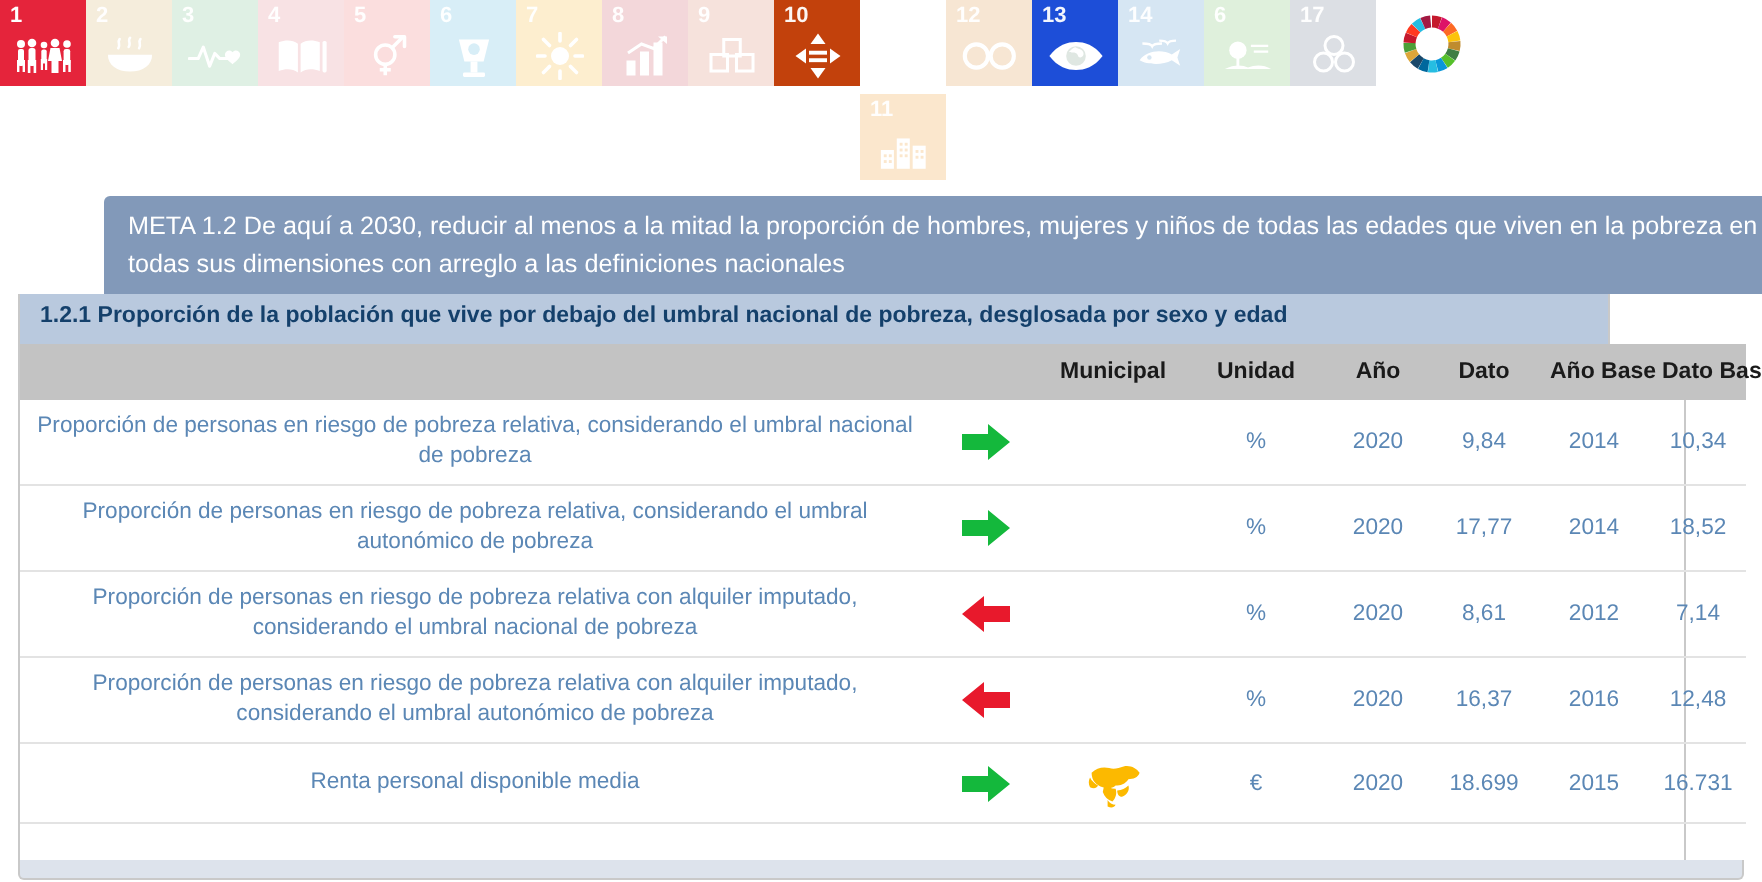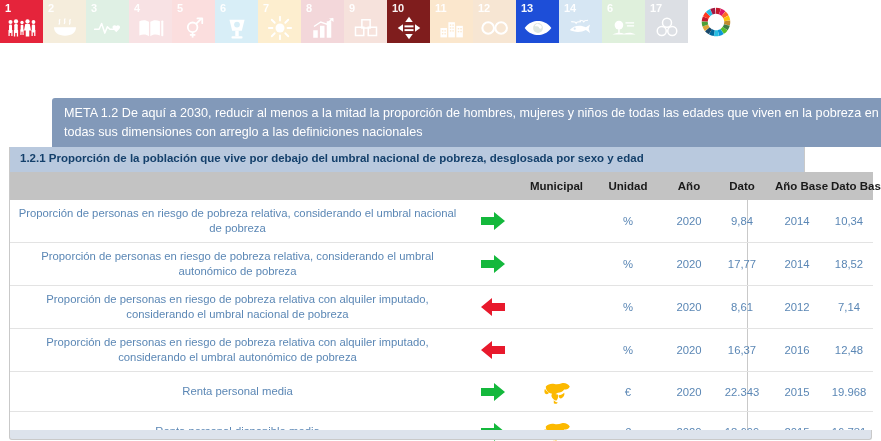--- a/index.html
+++ b/index.html
@@ -93,21 +93,21 @@
     font-weight: bold;
     padding: 5px 0 0 10px;
     border-left: 1px solid #c9c9c9;
     border-right: 1px solid #c9c9c9;
   }
 
   
   .table-wrap {
     position: absolute;
     left: 9px; top: 172px;
-    width: 739px; height: 260px;
+    width: 834px; height: 260px;
     border-left: 1px solid #c9c9c9;
     border-right: 1px solid #c9c9c9;
     background: #ffffff;
   }
   table.data {
     width: 100%;
     border-collapse: collapse;
     table-layout: fixed;
   }
   table.data thead th {
@@ -304,36 +304,36 @@
         <span class="sdg-glyph">
           <svg width="24" height="22" viewBox="0 0 32 28">
             <g fill="none" stroke="#fff" stroke-width="2">
               <rect x="2" y="13" width="11" height="11"></rect>
               <rect x="19" y="13" width="11" height="11"></rect>
               <rect x="10.5" y="3" width="11" height="11"></rect>
             </g>
           </svg>
         </span>
       </div>
-      <div class="sdg-tile" style="background: #7f1d1d;">
+      <div class="sdg-tile" style="background: #c2410c;">
         <span class="sdg-num" style="color: rgba(255, 255, 255, 0.95);">10</span>
         <span class="sdg-glyph">
           <svg width="24" height="24" viewBox="0 0 32 32">
             <g fill="#fff">
               <polygon points="16,1 21,8 11,8"></polygon>
               <polygon points="16,31 21,24 11,24"></polygon>
               <polygon points="1,16 8,11 8,21"></polygon>
               <polygon points="31,16 24,11 24,21"></polygon>
               <rect x="10" y="12.5" width="12" height="2.6"></rect>
               <rect x="10" y="17.5" width="12" height="2.6"></rect>
             </g>
           </svg>
         </span>
       </div>
-      <div class="sdg-tile" style="background: rgb(251, 231, 205);">
+      <div class="sdg-tile" style="background: rgb(251, 231, 205); margin-top: 47px;">
         <span class="sdg-num" style="color: rgba(255, 255, 255, 0.95);">11</span>
         <span class="sdg-glyph">
           <svg width="26" height="22" viewBox="0 0 36 28">
             <g fill="#fff">
               <rect x="2" y="14" width="9" height="13"></rect>
               <rect x="13" y="6" width="9" height="21"></rect>
               <rect x="24" y="11" width="9" height="16"></rect>
               <g fill="#fbe7cd">
                 <rect x="4" y="17" width="2" height="2"></rect>
                 <rect x="7.5" y="17" width="2" height="2"></rect>
@@ -512,40 +512,20 @@
                 <path d="M25 6H12V1L1 10l11 9v-5h13z" fill="#e8192c"></path>
               </svg></td>
             <td class="col-muni"></td>
             <td class="col-unit">%</td>
             <td class="col-year">2020</td>
             <td class="col-num">16,37</td>
             <td class="col-year">2016</td>
             <td class="col-num">12,48</td>
           </tr>
           <tr>
-            <td class="col-name">Renta personal media</td>
-            <td class="col-trend"><svg class="arrow-icon" width="26" height="20" viewBox="0 0 26 20">
-                <path d="M1 6h13V1l11 9-11 9v-5H1z" fill="#14b83c"></path>
-              </svg></td>
-            <td class="col-muni"><svg class="map-icon" width="32" height="26" viewBox="0 0 40 32">
-                <g fill="#fcb900">
-                  <path d="M6 9c3-3 7-4 11-3 3 1 6 0 9-1 4-1 8 1 10 4-1 3-4 4-7 4-2 3-5 4-8 4-2 2-5 2-8 1-4-1-7-4-7-9z"></path>
-                  <path d="M14 16c2 2 4 3 7 3 1 3 0 6-2 8-3-1-5-3-6-6z"></path>
-                  <path d="M22 20c3 0 5-1 7-3 1 3-1 6-4 7-2 0-3-2-3-4z"></path>
-                  <path d="M5 12c1 2 3 4 5 5-1 2-3 2-5 1-1-2-1-4 0-6z"></path>
-                  <path d="M16 26c1 2 3 3 5 3-1 2-3 2-5 1z"></path>
-                </g>
-              </svg></td>
-            <td class="col-unit">€</td>
-            <td class="col-year">2020</td>
-            <td class="col-num">22.343</td>
-            <td class="col-year">2015</td>
-            <td class="col-num">19.968</td>
-          </tr>
-          <tr>
             <td class="col-name">Renta personal disponible media</td>
             <td class="col-trend"><svg class="arrow-icon" width="26" height="20" viewBox="0 0 26 20">
                 <path d="M1 6h13V1l11 9-11 9v-5H1z" fill="#14b83c"></path>
               </svg></td>
             <td class="col-muni"><svg class="map-icon" width="32" height="26" viewBox="0 0 40 32">
                 <g fill="#fcb900">
                   <path d="M6 9c3-3 7-4 11-3 3 1 6 0 9-1 4-1 8 1 10 4-1 3-4 4-7 4-2 3-5 4-8 4-2 2-5 2-8 1-4-1-7-4-7-9z"></path>
                   <path d="M14 16c2 2 4 3 7 3 1 3 0 6-2 8-3-1-5-3-6-6z"></path>
                   <path d="M22 20c3 0 5-1 7-3 1 3-1 6-4 7-2 0-3-2-3-4z"></path>
                   <path d="M5 12c1 2 3 4 5 5-1 2-3 2-5 1-1-2-1-4 0-6z"></path>

